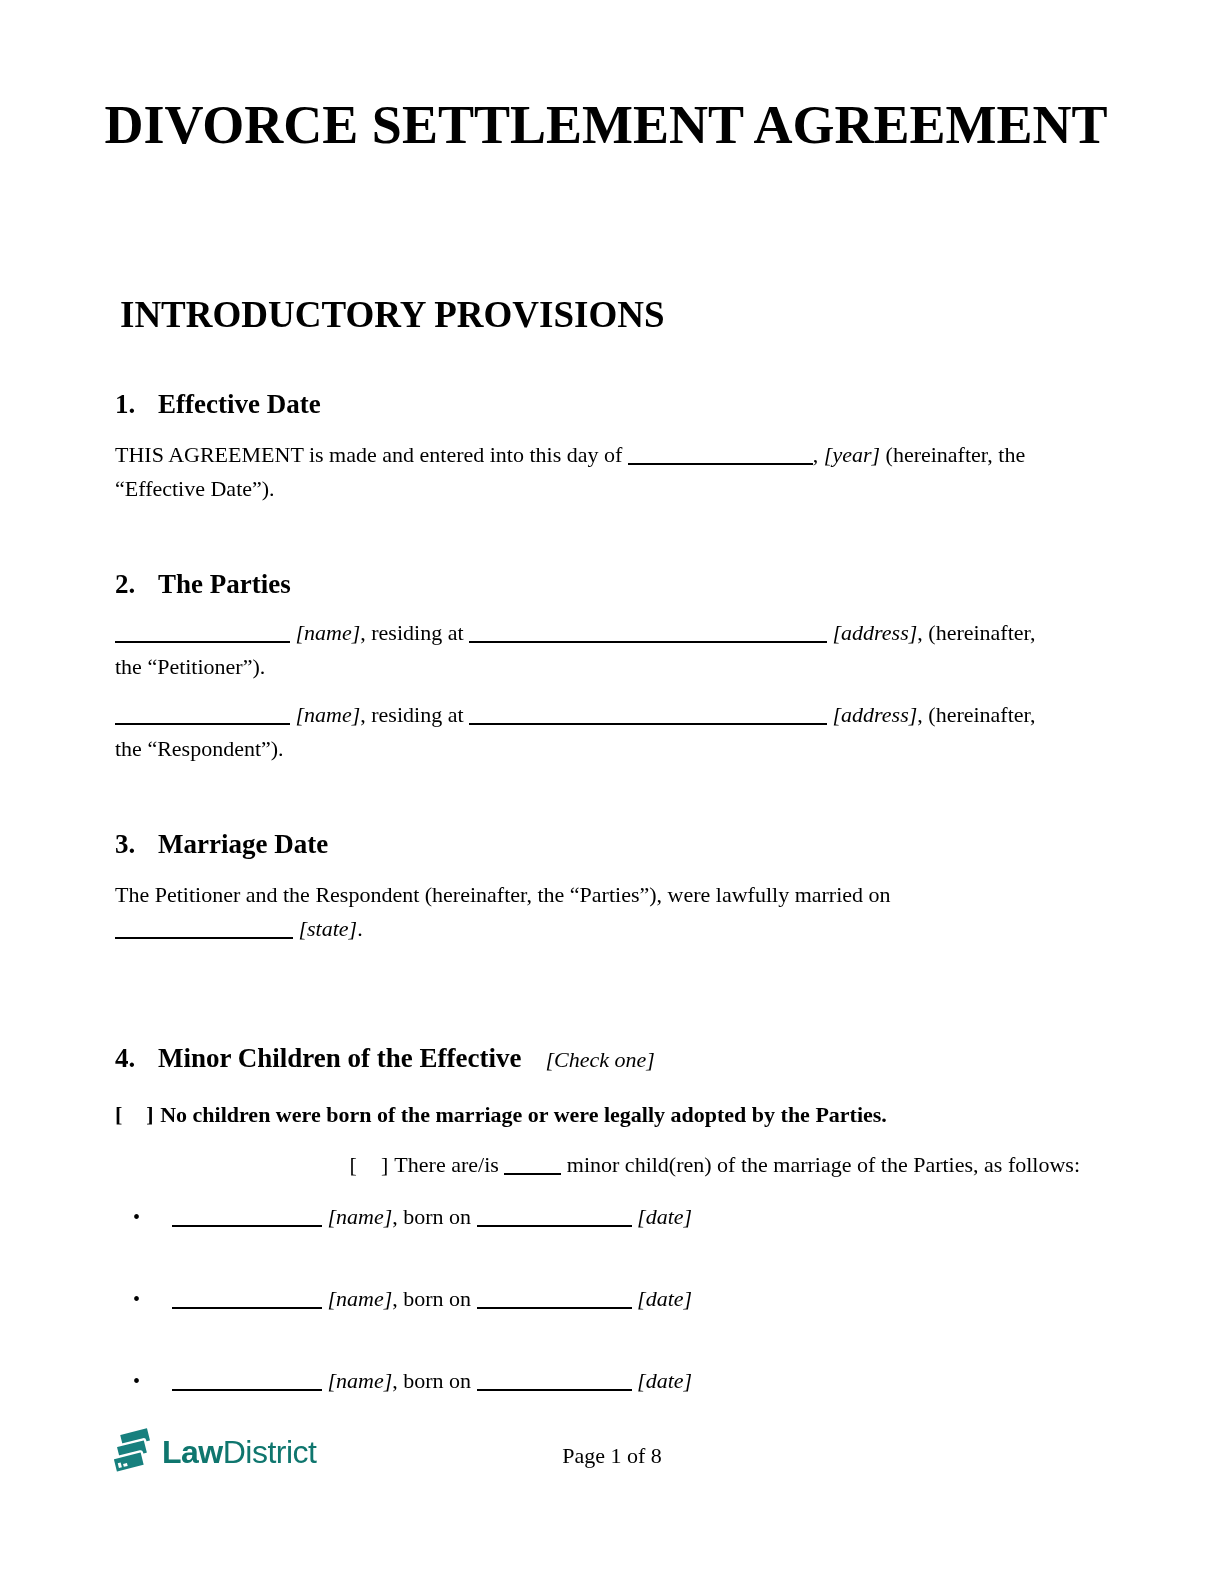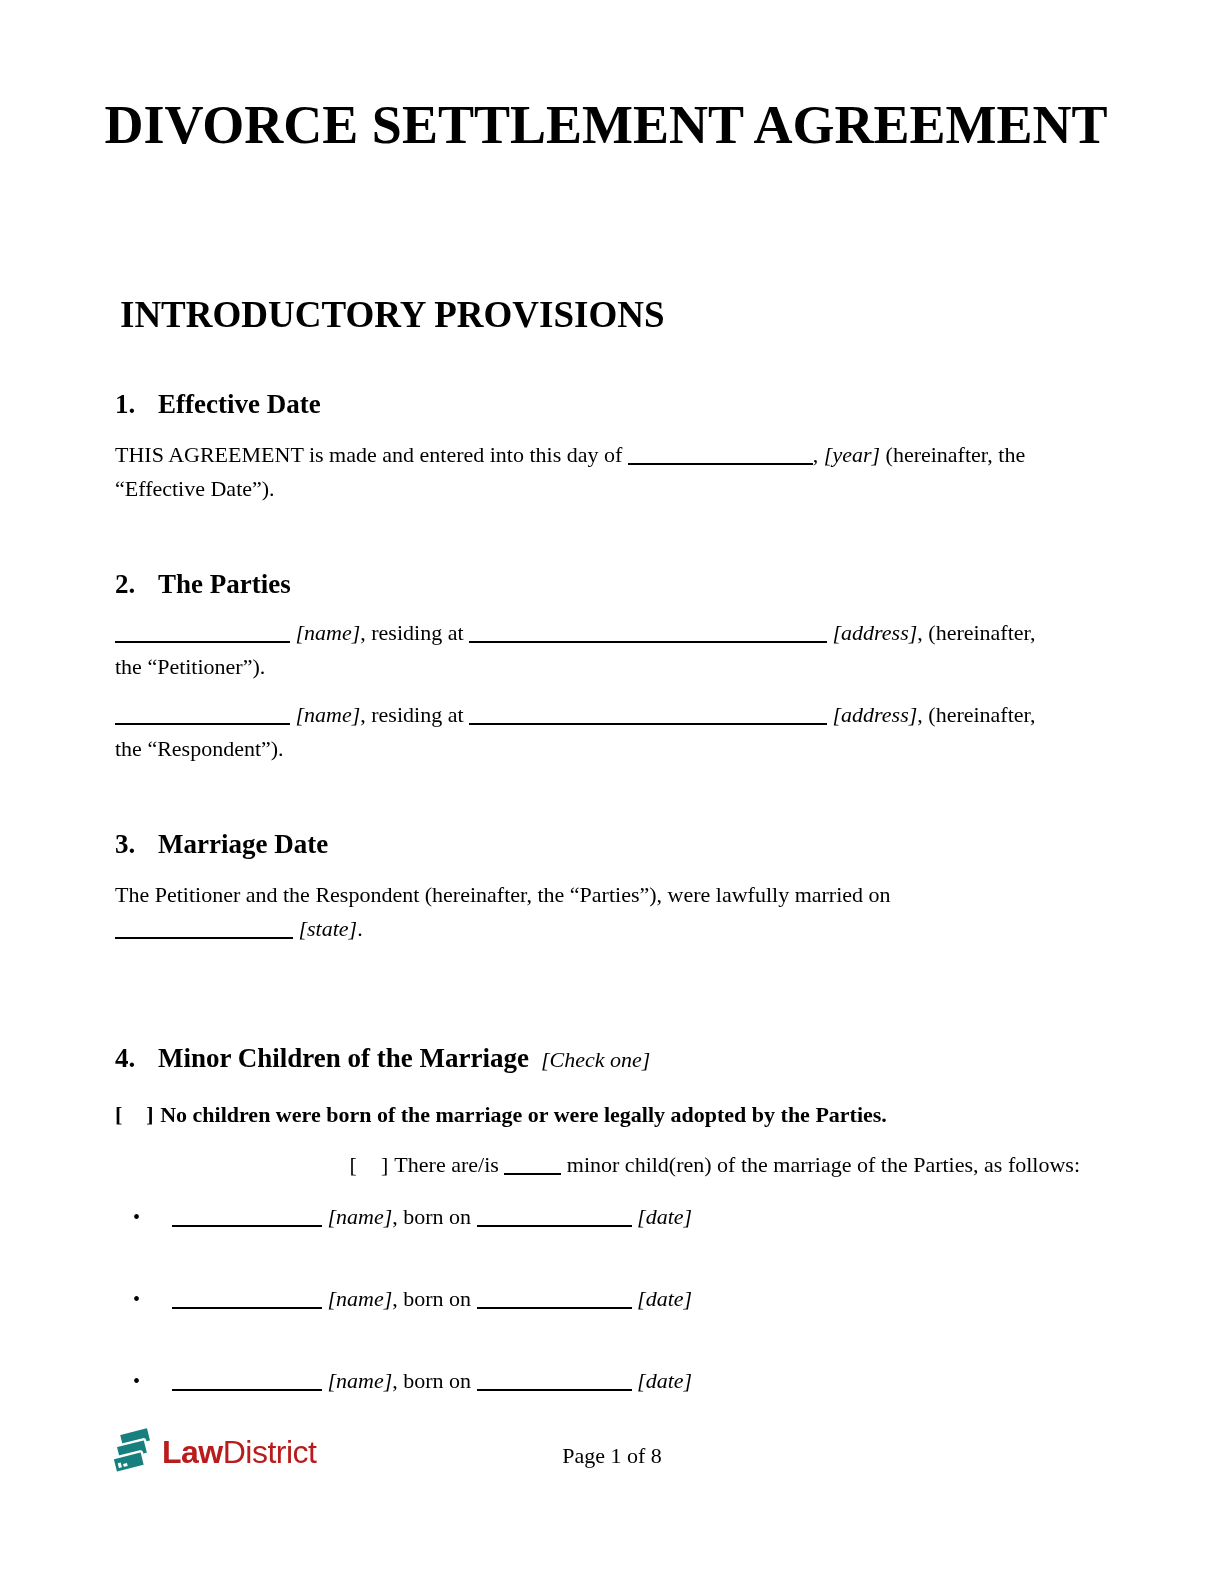--- a/index.html
+++ b/index.html
@@ -25,40 +25,40 @@
     font-size:37px; font-weight:700;
     line-height:46px; white-space:nowrap;
   }
   .sec-heading{
     left:115px; top:0;
     font-size:27px; font-weight:700;
     line-height:36px; white-space:nowrap;
   }
   .sec-heading .num{display:inline-block; width:43px;}
   .sec-heading .note{
-    font-weight:400; font-style:italic; font-size:22px; margin-left:12px;
+    font-weight:400; font-style:italic; font-size:22px; margin-left:24px;
   }
   .para{ left:115px; width:965px; font-size:22px; }
   .line{ height:34px; line-height:34px; white-space:nowrap; }
   em{ font-style:italic; }
   .blank{
     display:inline-block;
     border-bottom:2px solid #000;
     height:14px;
     vertical-align:-3px;
   }
   .cbx{ letter-spacing:1px; }
   .bullet-row{ padding-left:18px; }
   .bullet{ display:inline-block; width:39px; font-size:20px; }
   .footer-logo{
     left:112px; top:1428px;
     display:flex; align-items:center; gap:6px;
     font-family:"Liberation Sans", sans-serif;
   }
-  .brand-text{ font-size:32px; color:#b91c1c; letter-spacing:-0.5px; line-height:46px;}
+  .brand-text{ font-size:32px; color:#0f766e; letter-spacing:-0.5px; line-height:46px;}
   .brand-text .law{ font-weight:700; }
   .brand-text .district{ font-weight:400; }
   .page-label{
     left:50%; top:1441px; transform:translateX(-50%);
     font-size:22px; line-height:30px; white-space:nowrap;
   }
 </style>
 </head>
 <body>
 
@@ -88,21 +88,21 @@
 
 <div class="abs sec-heading" style="top:826px;">
   <span class="num">3.</span><span>Marriage Date</span>
 </div>
 <div class="abs para" style="top:878px;">
   <div class="line">The Petitioner and the Respondent (hereinafter, the “Parties”), were lawfully married on</div>
   <div class="line"><span class="blank" style="width: 178px;"></span> <em>[state]</em>.</div>
 </div>
 
 <div class="abs sec-heading" style="top:1040px;">
-  <span class="num">4.</span><span>Minor Children of the Marriage</span><span class="note">[Check one]</span>
+  <span class="num">4.</span><span>Minor Children of the Effective</span><span class="note">[Check one]</span>
 </div>
 <div class="abs para" style="top:1098px;font-weight:bold;">
   <div class="line"><span class="cbx">[ ]</span> No children were born of the marriage or were legally adopted by the Parties.</div>
 </div>
 <div class="abs para" style="top:1148px;text-align:right;">
   <div class="line"><span class="cbx">[ ]</span> There are/is <span class="blank" style="width: 57px;"></span> minor child(ren) of the marriage of the Parties, as follows:</div>
 </div>
 
 <div class="abs para bullet-row" style="top:1200px;">
   <div class="line"><span class="bullet">•</span><span><span class="blank" style="width: 150px;"></span> <em>[name]</em>, born on <span class="blank" style="width: 155px;"></span> <em>[date]</em></span></div>

